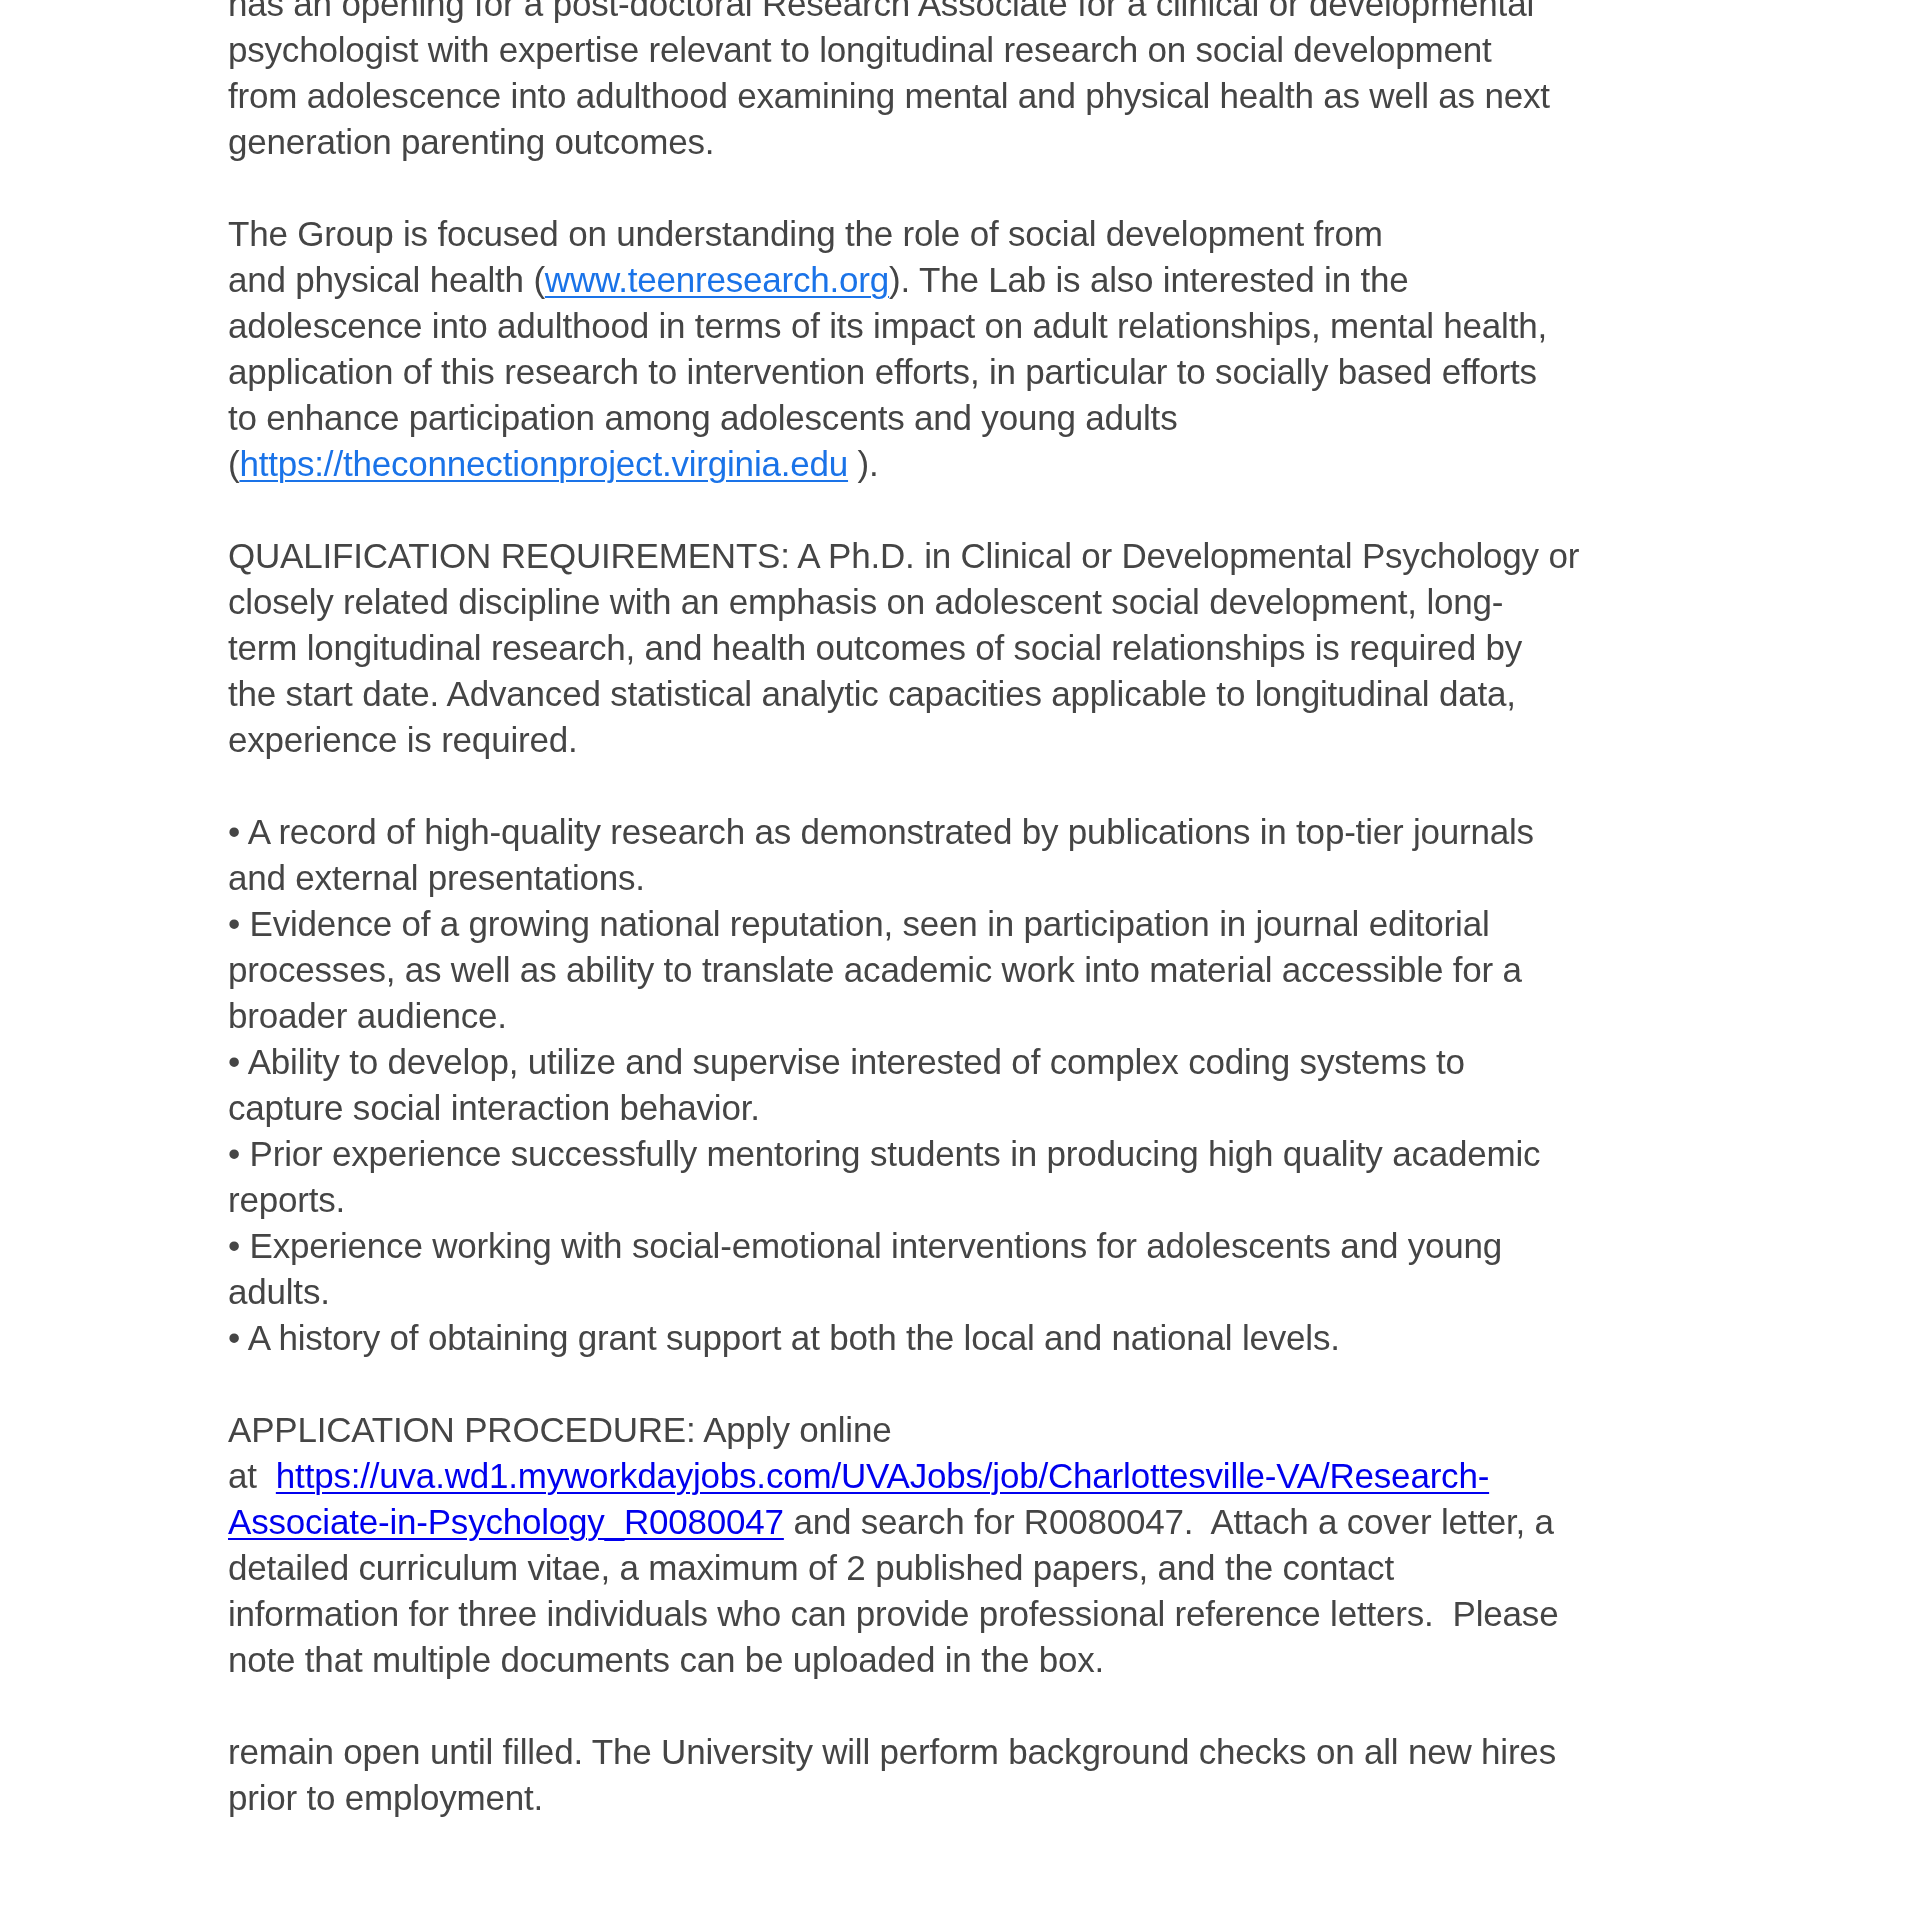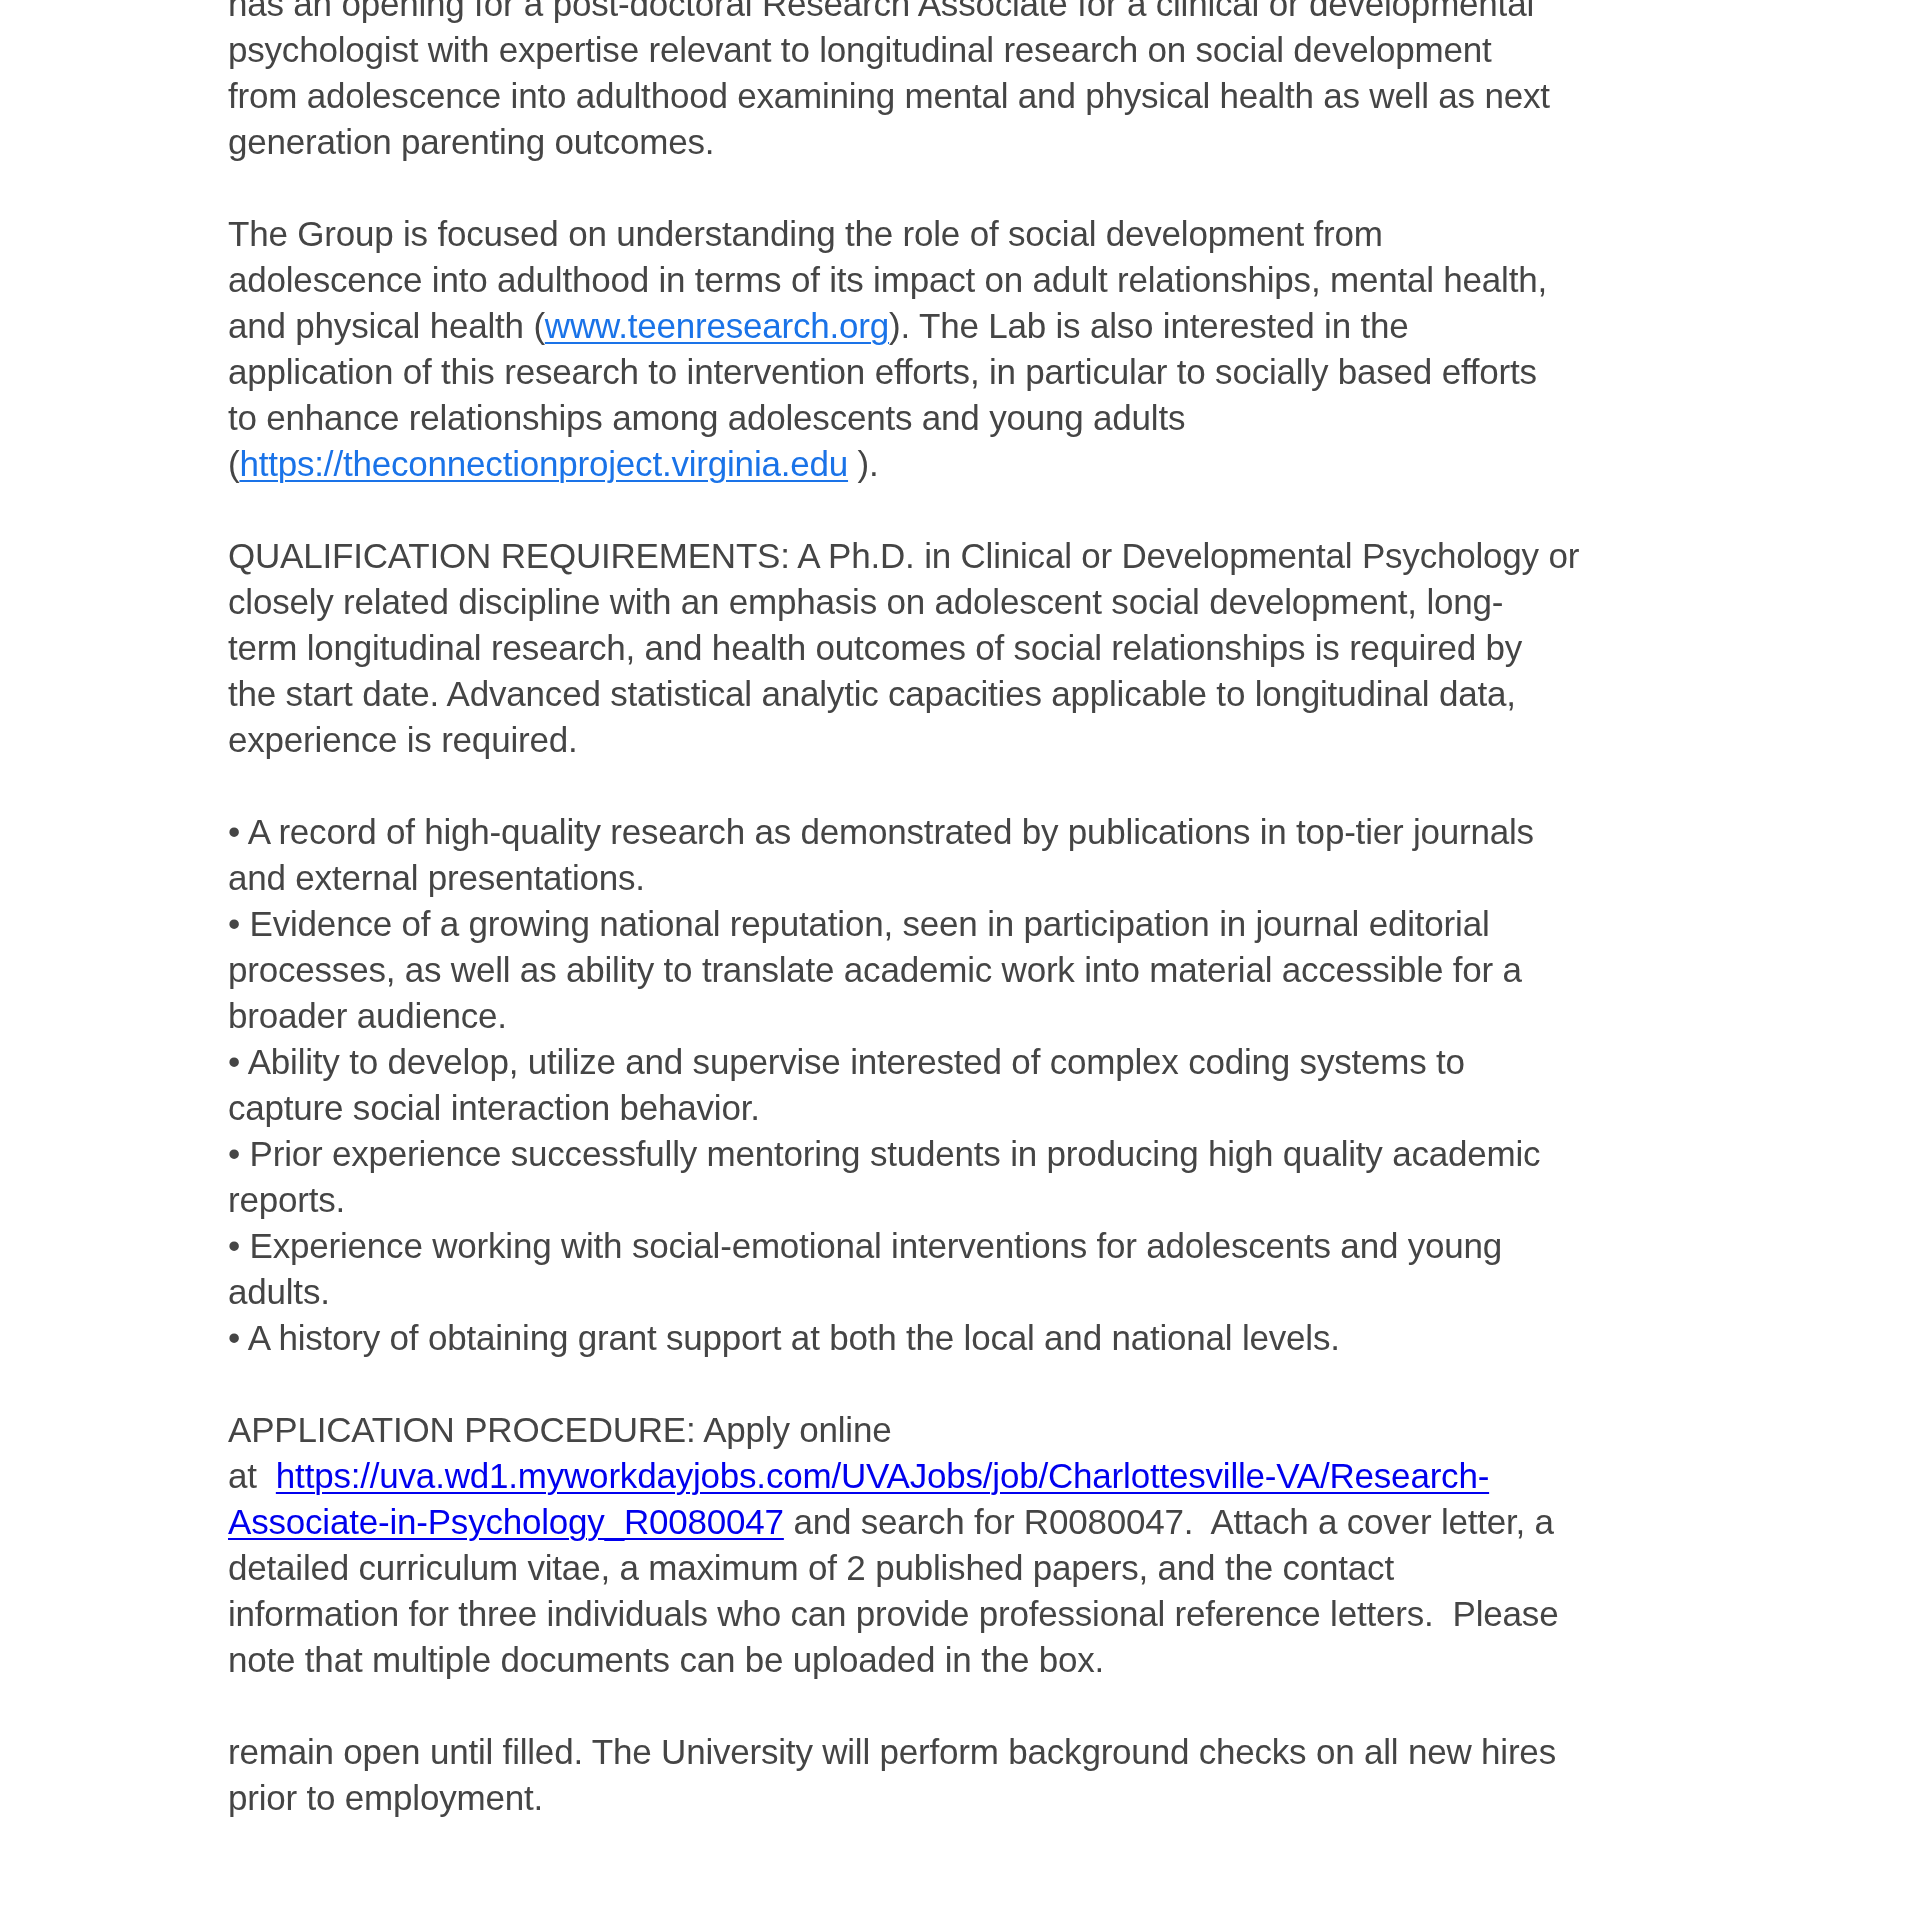--- a/index.html
+++ b/index.html
@@ -38,24 +38,24 @@
   <div>
     <span class="line">has an opening for a post-doctoral Research Associate for a clinical or developmental</span>
     <span class="line">psychologist with expertise relevant to longitudinal research on social development</span>
     <span class="line">from adolescence into adulthood examining mental and physical health as well as next</span>
     <span class="line">generation parenting outcomes.</span>
   </div>
   <span class="blank"></span>
 
   <div>
     <span class="line">The Group is focused on understanding the role of social development from</span>
+    <span class="line"><span>and physical health (</span><a class="link-light">www.teenresearch.org</a><span>). The Lab is also interested in the</span></span>
     <span class="line">adolescence into adulthood in terms of its impact on adult relationships, mental health,</span>
-    <span class="line"><span>and physical health (</span><a class="link-light">www.teenresearch.org</a><span>). The Lab is also interested in the</span></span>
     <span class="line">application of this research to intervention efforts, in particular to socially based efforts</span>
-    <span class="line">to enhance relationships among adolescents and young adults</span>
+    <span class="line">to enhance participation among adolescents and young adults</span>
     <span class="line"><span>(</span><a class="link-light">https://theconnectionproject.virginia.edu</a><span> ).</span></span>
   </div>
   <span class="blank"></span>
 
   <div>
     <span class="line">QUALIFICATION REQUIREMENTS: A Ph.D. in Clinical or Developmental Psychology or</span>
     <span class="line">closely related discipline with an emphasis on adolescent social development, long-</span>
     <span class="line">term longitudinal research, and health outcomes of social relationships is required by</span>
     <span class="line">the start date. Advanced statistical analytic capacities applicable to longitudinal data,</span>
     <span class="line">experience is required.</span>

